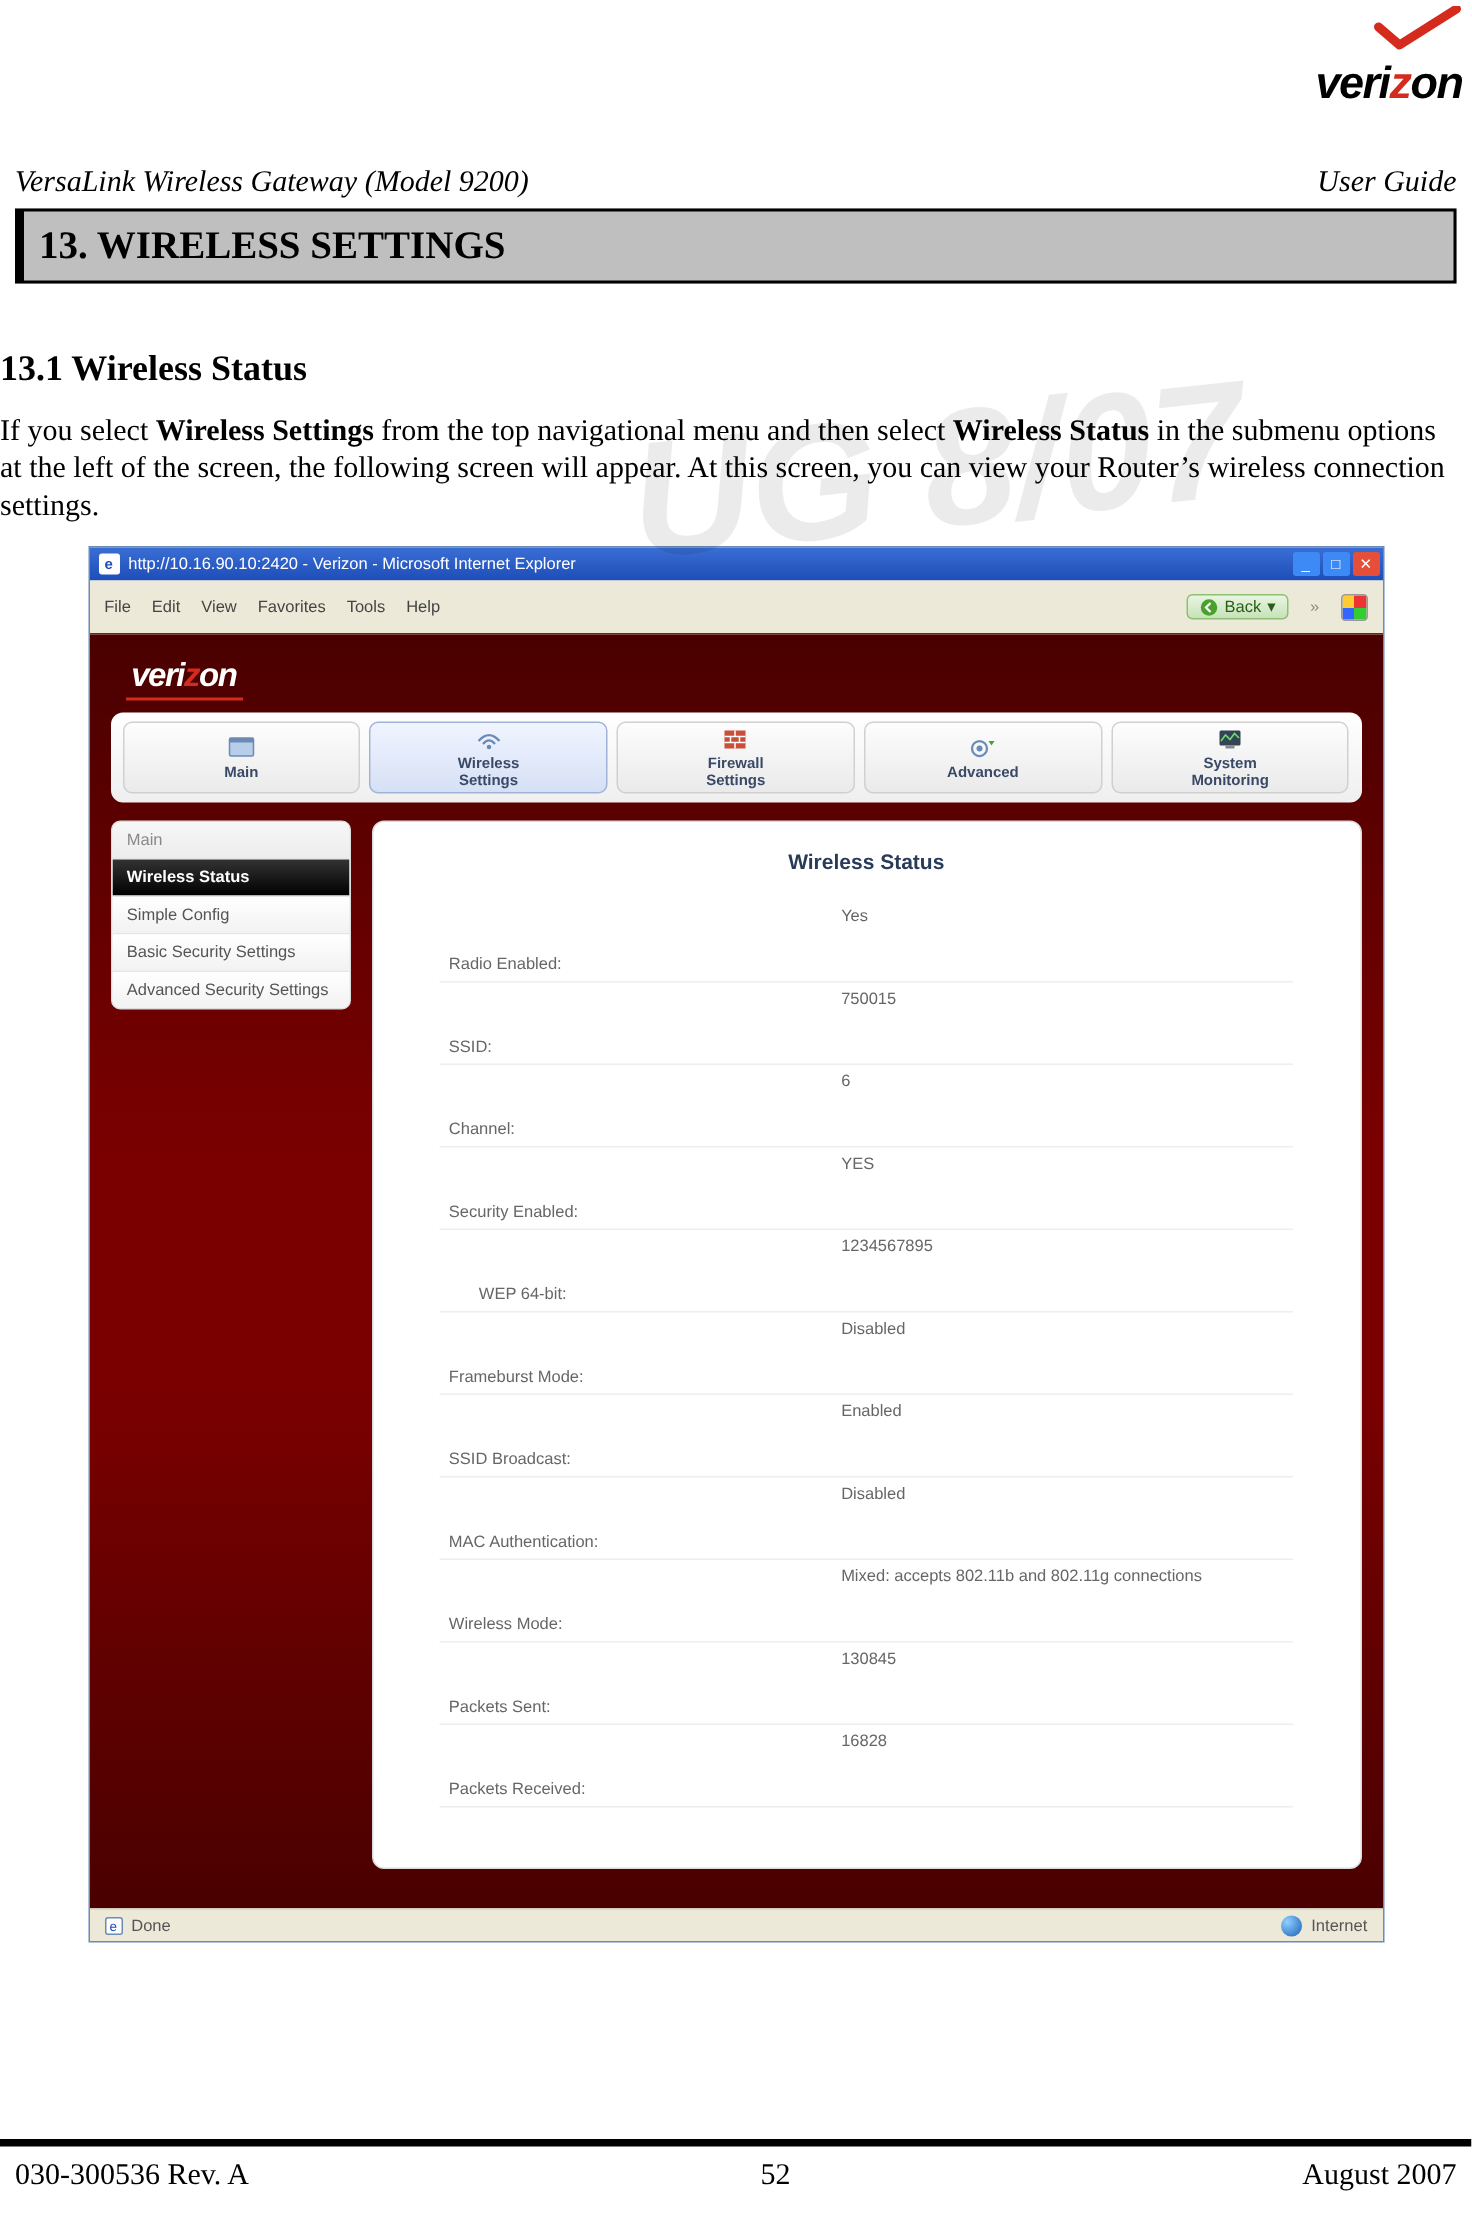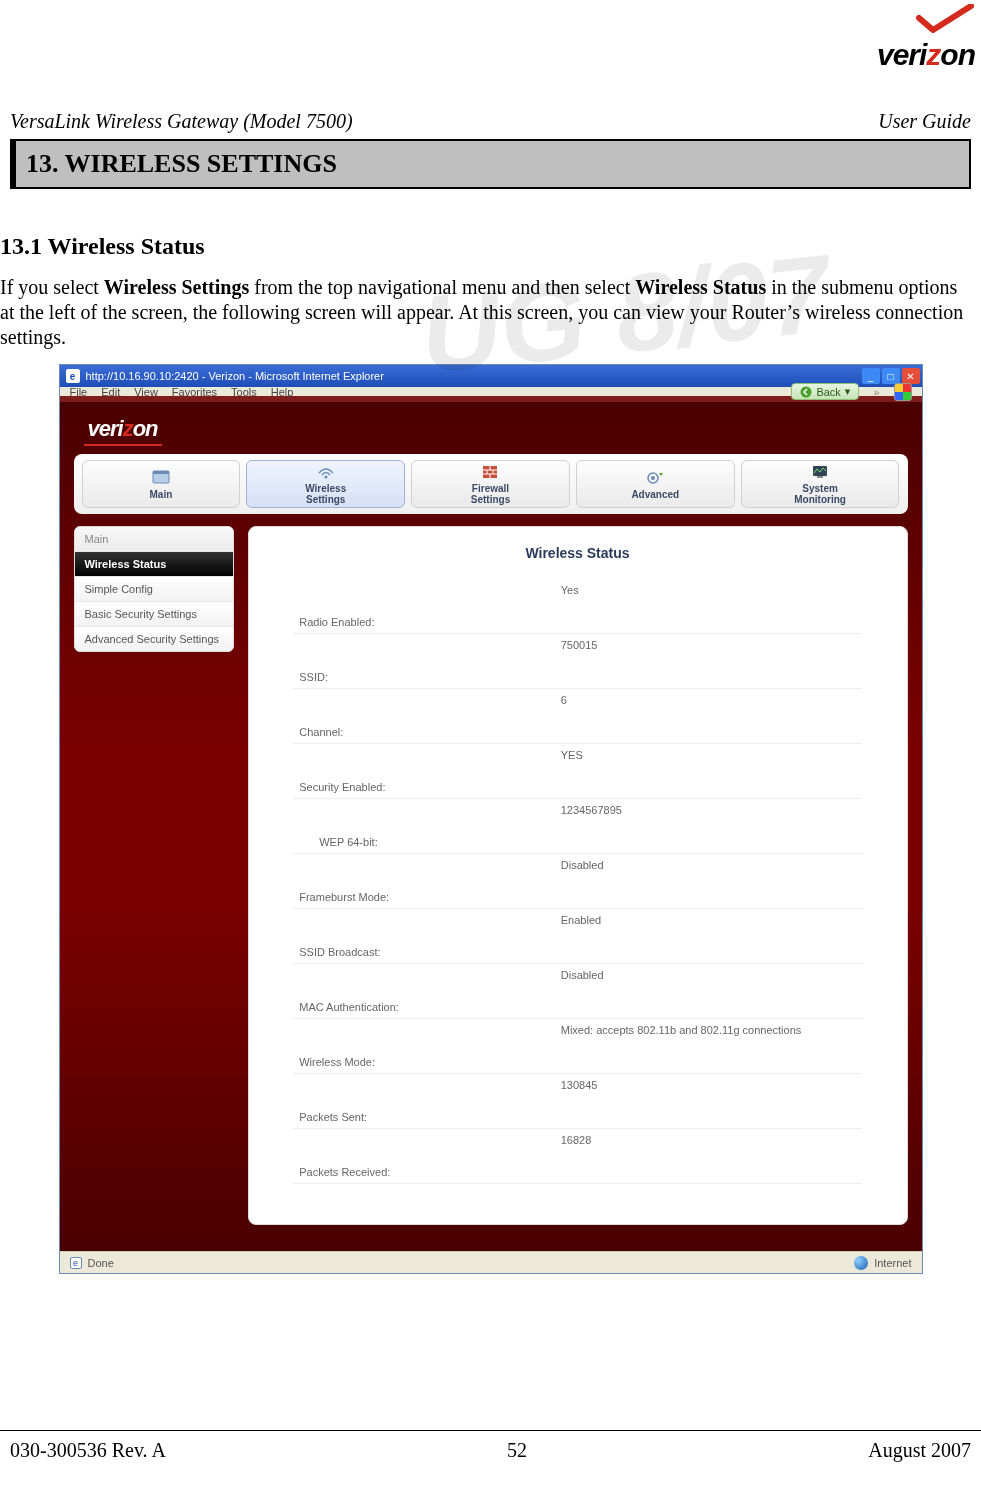--- a/index.html
+++ b/index.html
@@ -84,27 +84,27 @@
     margin-right: 6px; display: inline-flex; align-items: center; justify-content: center;
     color: #1e4db8; font-weight: bold; font-size: 10px;
   }
   .titlebar .wbtns { margin-left: auto; display: flex; gap: 2px; }
   .wbtn { width: 18px; height: 16px; border-radius: 2px; display: flex; align-items: center; justify-content: center; color: #fff; font-size: 10px; }
   .wbtn.min { background: #3d8af7; }
   .wbtn.max { background: #3d8af7; }
   .wbtn.close { background: #e54f3a; }
   .menubar {
     background: #ece9d8;
-    height: 15px;
+    height: 36px;
     display: flex;
     align-items: center;
     gap: 14px;
     padding: 0 10px;
     color: #444;
-    border-bottom: 6px solid #7f1d1d;
+    border-bottom: 1px solid #7f1d1d;
   }
   .menubar .spacer { flex: 1; }
   .back-btn {
     display: flex; align-items: center; gap: 4px;
     background: linear-gradient(#e8f5e2,#c6e3b8);
     border: 1px solid #8fbf75; border-radius: 4px;
     padding: 1px 8px; color: #2c5d17; font-weight: normal;
   }
   .xp-flag { width: 18px; height: 18px; border-radius: 3px;
     background: conic-gradient(#e33 0 25%, #3c3 0 50%, #36f 0 75%, #fc3 0 100%);
@@ -237,21 +237,21 @@
     font-style: italic;
     color: rgba(0,0,0,0.08);
     transform: rotate(-6deg);
     pointer-events: none;
     white-space: nowrap;
   }
 
   .footer {
     position: absolute;
     bottom: 30px; left: 0; right: 0;
-    border-top: 1px solid #000000;
+    border-top: 5px solid #000000;
     display: flex;
     justify-content: space-between;
     padding: 8px 10px 0 10px;
     font-size: 20px;
   }
 </style>
 </head>
 <body>
 
 <div class="page">
@@ -259,21 +259,21 @@
   <div class="logo-area">
     <svg class="vz-check" viewBox="0 0 60 30">
       <polyline points="4,14 18,26 56,2" stroke="#d52b1e" stroke-width="6" fill="none" stroke-linecap="round" stroke-linejoin="round"></polyline>
     </svg><br>
     <span class="vz-logo">
       <span>veri</span><span class="red">z</span><span>on</span>
     </span>
   </div>
 
   <div class="doc-header">
-    <span>VersaLink Wireless Gateway (Model 7500)</span>
+    <span>VersaLink Wireless Gateway (Model 9200)</span>
     <span>User Guide</span>
   </div>
 
   <div class="section-bar">13. WIRELESS SETTINGS</div>
 
   <div class="watermark">UG   8/07</div>
 
   <div class="body-text">
     <h2>13.1 Wireless Status</h2>
     <p>

